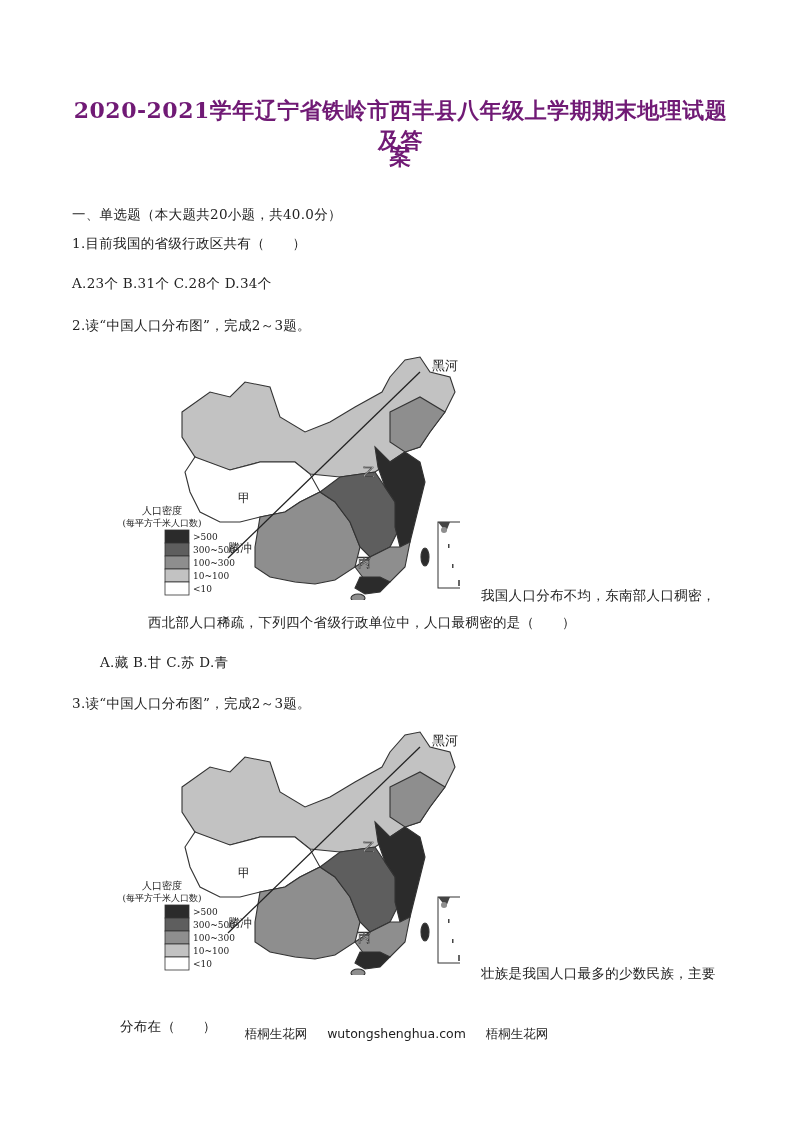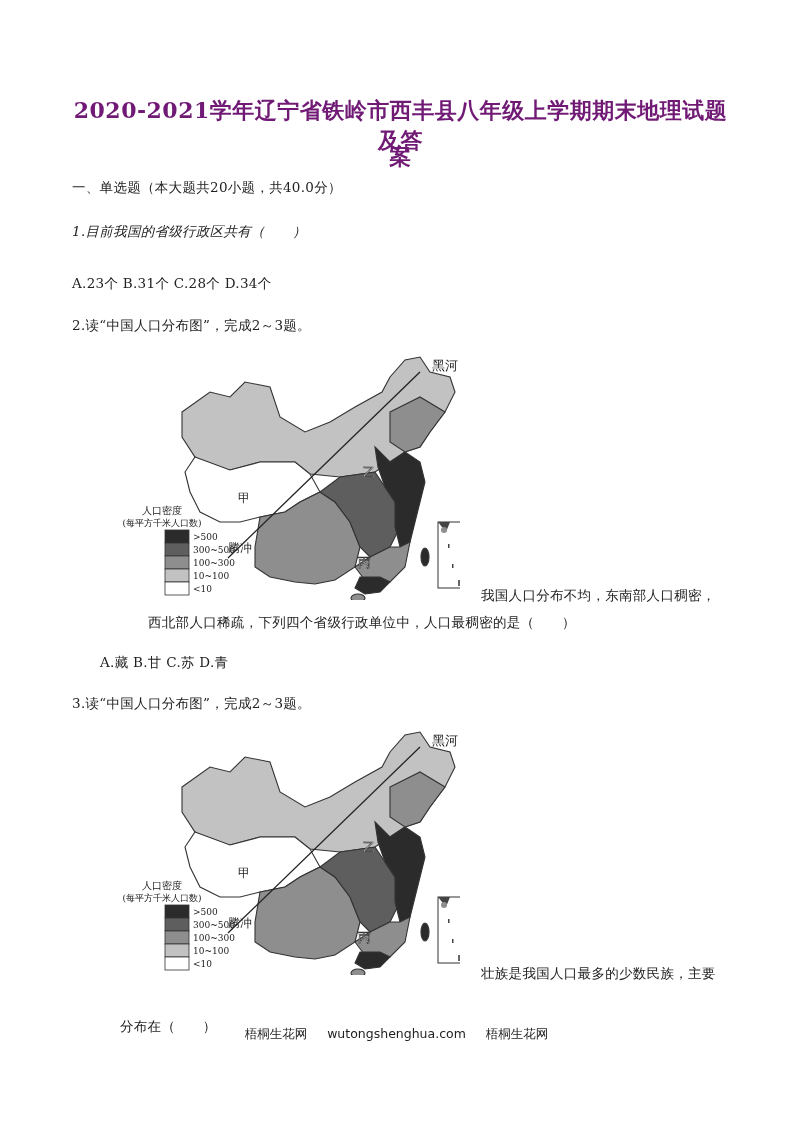--- a/index.html
+++ b/index.html
@@ -17,23 +17,23 @@
   .footer { position:absolute; top:1026px; left:0; width:793px; text-align:center;
             font-family: "DejaVu Sans", "Liberation Sans", sans-serif; font-size:12.5px; color:#222; }
   .footer span { margin:6px 8px; }
 </style>
 </head>
 <body>
 
 <div class="title t1">2020-2021学年辽宁省铁岭市西丰县八年级上学期期末地理试题及答</div>
 <div class="title t2">案</div>
 
-<div class="line" style="top:179px;">一、单选题（本大题共20小题，共40.0分）</div>
+<div class="line" style="top:206px;">一、单选题（本大题共20小题，共40.0分）</div>
 
-<div class="line" style="top:223px;font-style:italic;">
+<div class="line" style="top:235px;">
   <span>1.</span><span>目前我国的省级行政区共有（　　）</span>
 </div>
 <div class="line" style="top:275px;">A.23个 B.31个 C.28个 D.34个</div>
 
 <div class="line" style="top:317px;">
   <span>2.</span><span>读“中国人口分布图”，完成2～3题。</span>
 </div>
 
 <div class="map" style="left:120px; top:352px;">
   <svg viewBox="0 0 340 248">

